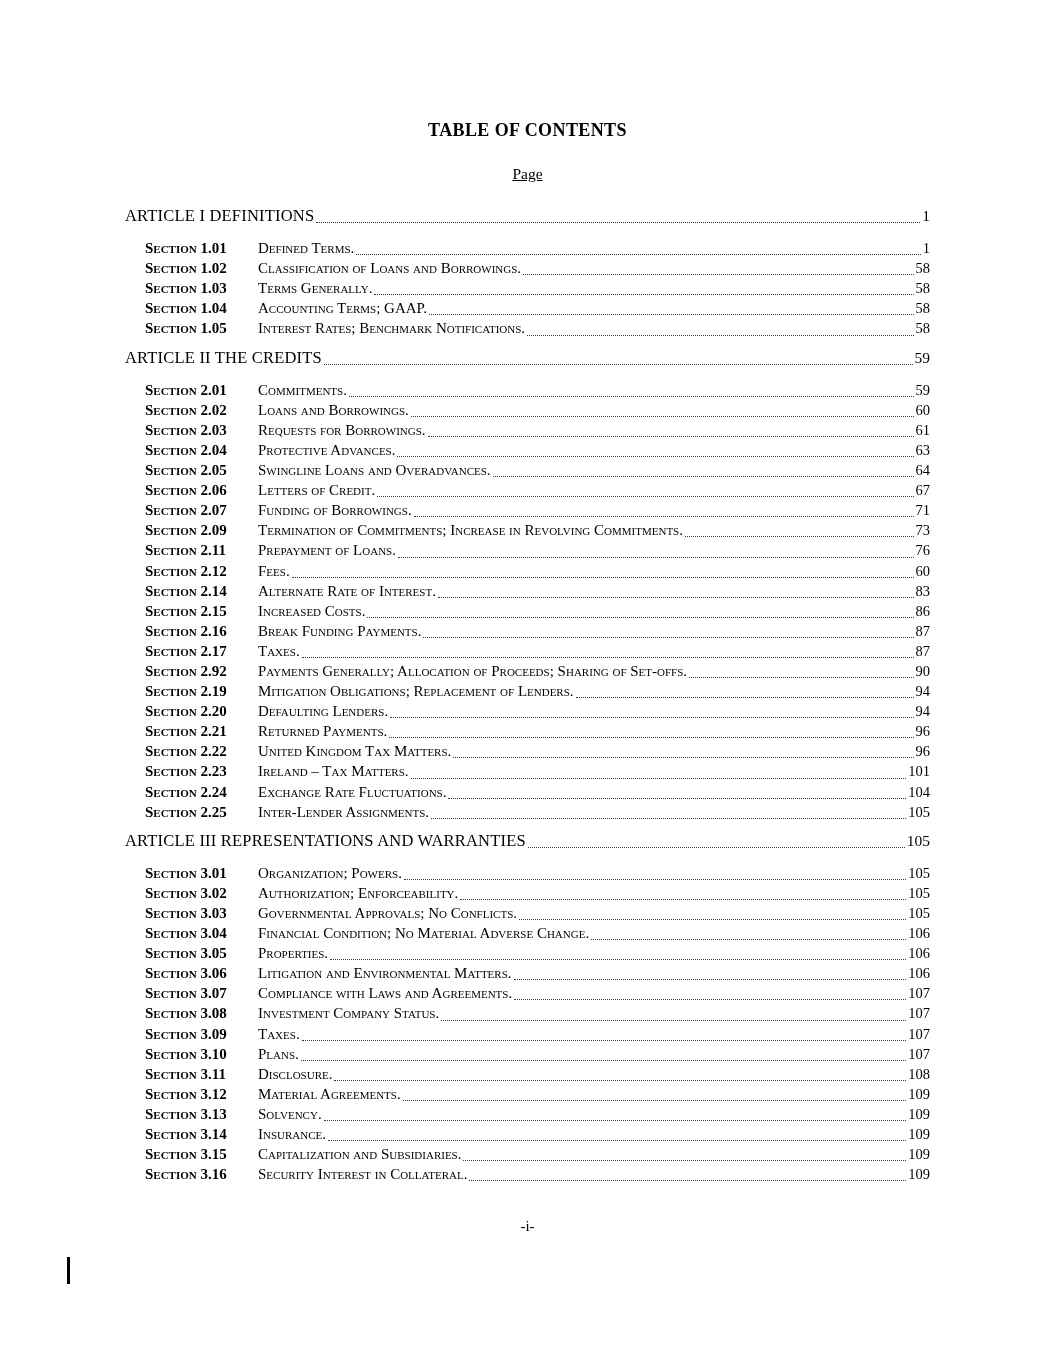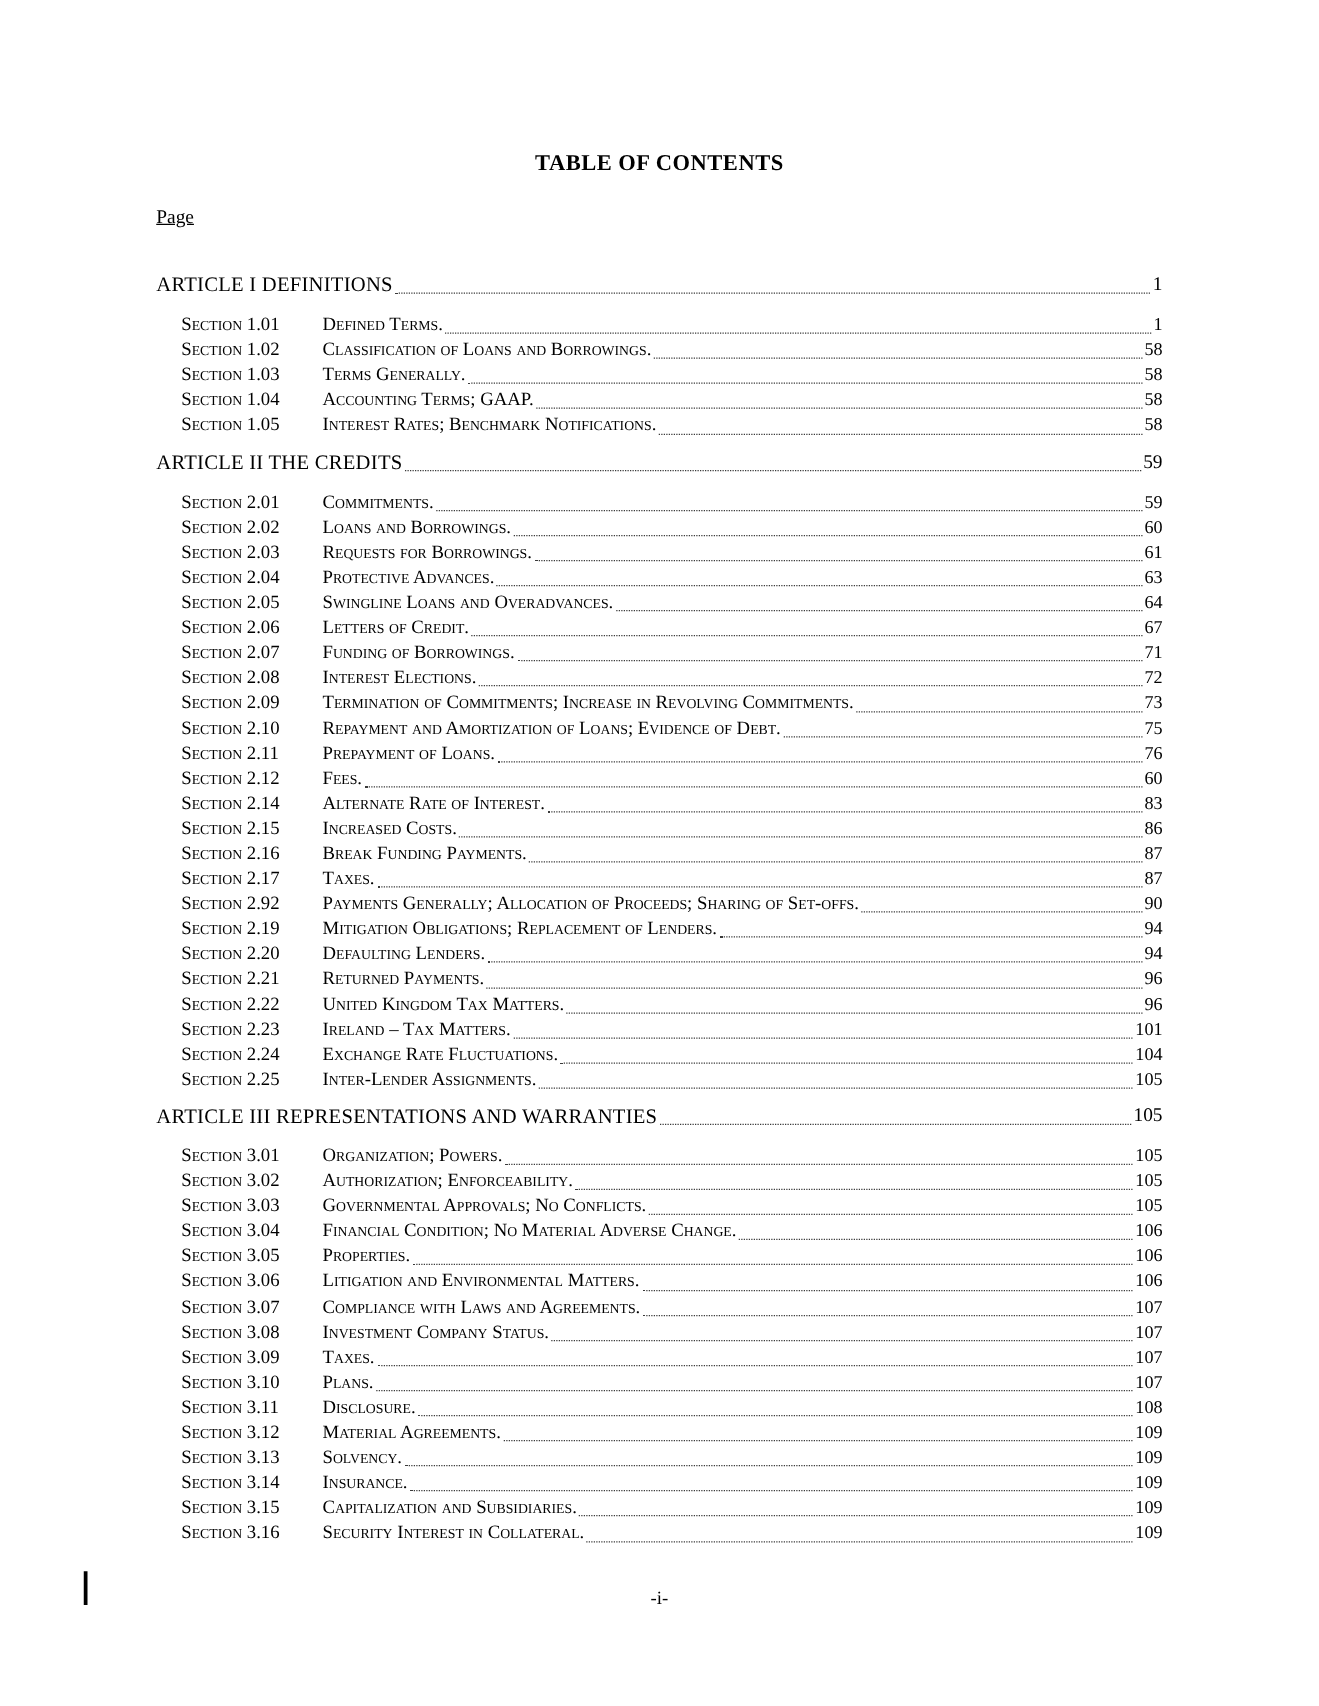--- a/index.html
+++ b/index.html
@@ -16,23 +16,23 @@
   }
   .doc-title {
     font-size: 18px;
     font-weight: bold;
     text-align: center;
     line-height: 20px;
     letter-spacing: 0.4px;
     margin-bottom: 24px;
   }
   .page-label-row {
-    text-align: left;
+    text-align: center;
     line-height: 20px;
-    margin-bottom: 34px;
+    margin-bottom: 22px;
   }
   .page-label {
     font-size: 15.5px;
     text-decoration: underline;
   }
   .article + .article { margin-top: 9px; }
   .article-row {
     display: flex;
     align-items: stretch;
     line-height: 20.1px;
@@ -55,20 +55,21 @@
     line-height: 20.1px;
     height: 20.1px;
     padding-left: 20px;
     font-size: 15px;
   }
   .sec-num {
     flex: none;
     width: 113px;
     font-variant: small-caps;
     white-space: nowrap;
+    font-weight: bold;
   }
   .sec-title {
     font-variant: small-caps;
     white-space: nowrap;
   }
   .leader {
     flex: 1 1 auto;
     min-width: 6px;
     border-bottom: 1px dotted #3a3a3a;
     margin: 0 2px 3px 2px;
@@ -200,40 +201,28 @@
     <span class="sec-page">67</span>
   </div>
 
   <div class="section-row">
     <span class="sec-num">Section 2.07</span>
     <span class="sec-title">Funding of Borrowings.</span>
     <span class="leader"></span>
     <span class="sec-page">71</span>
   </div>
 
-  <div class="section-row">
-    <span class="sec-num">Section 2.08</span>
-    <span class="sec-title">Interest Elections.</span>
-    <span class="leader"></span>
-    <span class="sec-page">72</span>
-  </div>
 
   <div class="section-row">
     <span class="sec-num">Section 2.09</span>
     <span class="sec-title">Termination of Commitments; Increase in Revolving Commitments.</span>
     <span class="leader"></span>
     <span class="sec-page">73</span>
   </div>
 
-  <div class="section-row">
-    <span class="sec-num">Section 2.10</span>
-    <span class="sec-title">Repayment and Amortization of Loans; Evidence of Debt.</span>
-    <span class="leader"></span>
-    <span class="sec-page">75</span>
-  </div>
 
   <div class="section-row">
     <span class="sec-num">Section 2.11</span>
     <span class="sec-title">Prepayment of Loans.</span>
     <span class="leader"></span>
     <span class="sec-page">76</span>
   </div>
 
   <div class="section-row">
     <span class="sec-num">Section 2.12</span>

